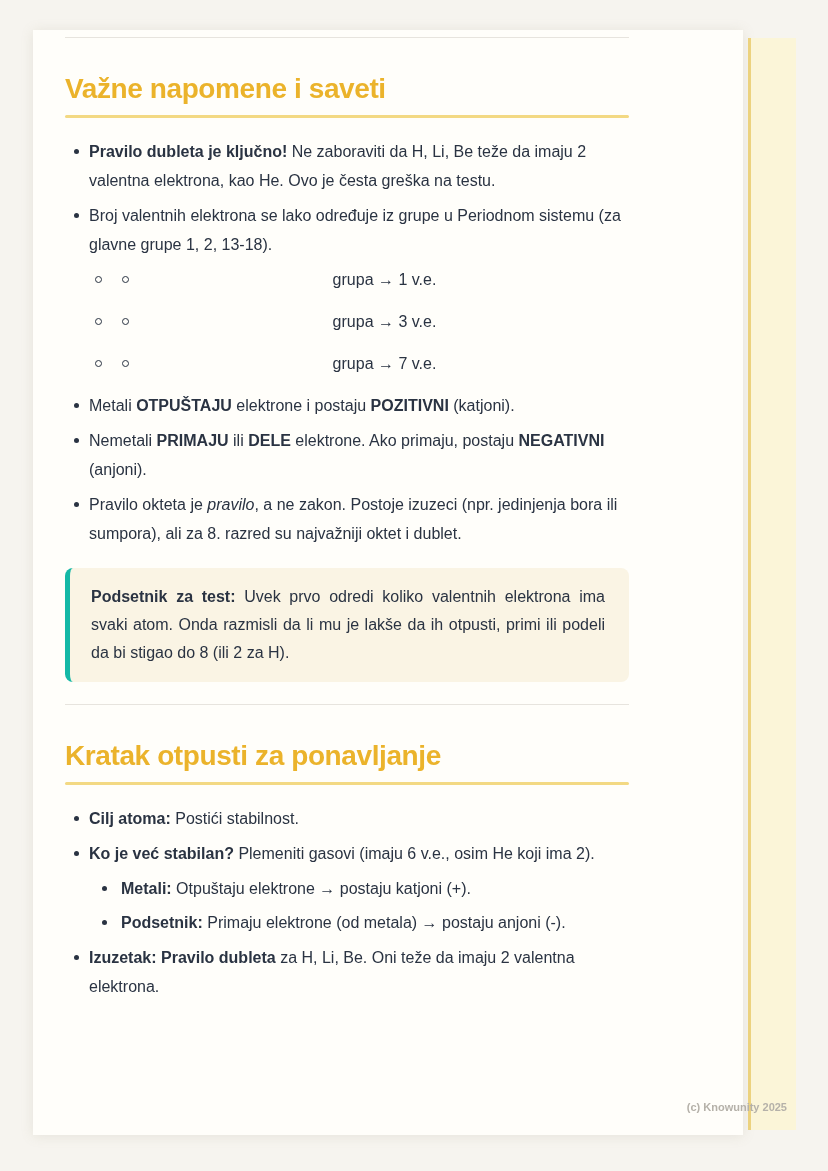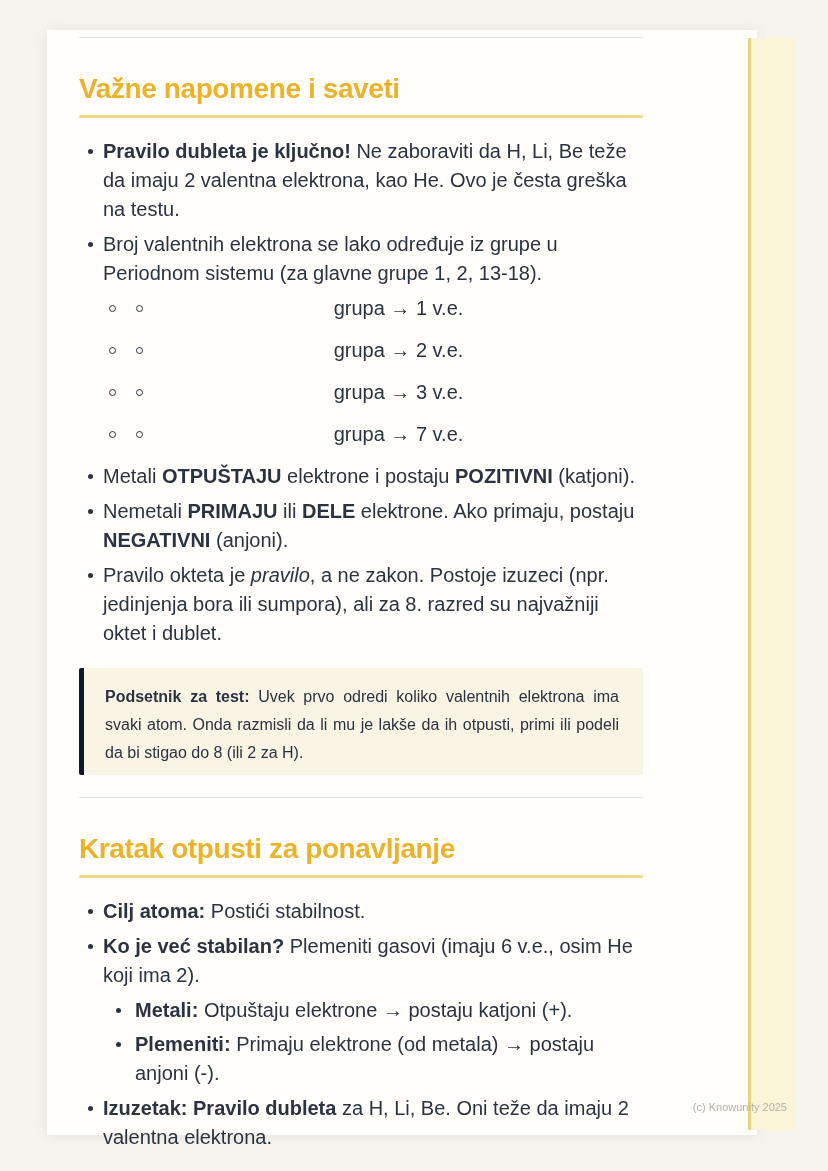--- a/index.html
+++ b/index.html
@@ -5,69 +5,70 @@
   html,body{margin:0;padding:0;}
   body{
     width:828px;height:1171px;
     background:#f6f4ef;
     font-family:"Liberation Sans","DejaVu Sans",sans-serif;
     position:relative;overflow:hidden;
     color:#2a3342;
   }
   .stage{position:absolute;inset:0;}
   .card{
-    position:absolute;left:47px;top:30px;width:710px;height:1105px;
+    position:absolute;left:33px;top:30px;width:710px;height:1105px;
     background:#fffefa;
     box-shadow:0 1px 12px rgba(150,140,110,.16);
     z-index:1;
   }
   .content{margin-left:32px;width:564px;}
   hr{border:none;border-top:1px solid #e7e4de;margin:0;}
   .top-divider{margin-top:7px;}
   .mid-divider{margin-top:22px;}
   h2{
     margin:34px 0 0 0;
     font-size:28px;line-height:34px;font-weight:700;
     letter-spacing:-0.4px;color:#ebb32b;
   }
   .h-underline{height:3px;background:#f3d983;border-radius:2px;margin-top:9px;}
   .list{margin-top:19px;}
-  .li{position:relative;font-size:20px;line-height:29px;}
+  .li{position:relative;font-size:16px;line-height:29px;}
   .li.main{padding-left:24px;margin-bottom:6px;}
   .mk{position:absolute;}
   .mk.dot{left:9px;top:12px;width:5px;height:5px;border-radius:50%;background:#2a3342;}
   .sublist{margin-bottom:6px;}
   .sublist.double-circle .li{margin-left:30px;padding-left:45px;margin-bottom:13px;text-align:center;}
   .mk.ring{top:11px;width:5px;height:5px;border:1.3px solid #2a3342;border-radius:50%;background:transparent;}
   .mk.ring.r1{left:0;}
   .mk.ring.r2{left:27px;}
   .sublist.disc .li{margin-left:37px;padding-left:19px;margin-bottom:5px;}
   .sublist.disc .mk.dot{left:0;top:12px;}
   .b{font-weight:700;}
   .it{font-style:italic;}
   .callout{
     margin-top:20px;
     background:#faf4e4;
-    border-left:5px solid #0f172a;
-    border-radius:2px;
-    padding:15px 24px 8px 21px;
+    border-left:5px solid #14b8a6;
+    border-radius:8px;
+    padding:15px 24px 15px 21px;
   }
   .callout-text{
     font-size:16px;line-height:28px;color:#2a3342;
     text-align:justify;
   }
   .ribbon{
     position:absolute;left:748px;top:38px;width:45px;height:1092px;
     background:#fbf5d8;border-left:3px solid #ecd27e;
     z-index:2;
   }
   .footer{
     position:absolute;top:1100px;right:41px;
     font-size:11px;line-height:14px;color:#b5b1a9;
     z-index:3;
+    font-weight:bold;
   }
 </style>
 </head>
 <body>
 
 <div class="stage">
   <div class="card">
     <div class="content">
       <hr class="top-divider">
 
@@ -81,25 +82,20 @@
             </div>
             <div class="li main">
               <span class="mk dot"></span>
               <div class="txt"><span>Broj valentnih elektrona se lako određuje iz grupe u Periodnom sistemu (za glavne grupe 1, 2, 13-18).</span></div>
             </div>
             <div class="sublist double-circle">
               <div class="li">
                 <span class="mk ring r1"></span>
                 <span class="mk ring r2"></span>
                 <div class="txt"><span>grupa → 1 v.e.</span></div>
-              </div>
-              <div class="li">
-                <span class="mk ring r1"></span>
-                <span class="mk ring r2"></span>
-                <div class="txt"><span>grupa → 2 v.e.</span></div>
               </div>
               <div class="li">
                 <span class="mk ring r1"></span>
                 <span class="mk ring r2"></span>
                 <div class="txt"><span>grupa → 3 v.e.</span></div>
               </div>
               <div class="li">
                 <span class="mk ring r1"></span>
                 <span class="mk ring r2"></span>
                 <div class="txt"><span>grupa → 7 v.e.</span></div>
@@ -137,21 +133,21 @@
               <span class="mk dot"></span>
               <div class="txt"><span class="b">Ko je već stabilan?</span><span> Plemeniti gasovi (imaju 6 v.e., osim He koji ima 2).</span></div>
             </div>
             <div class="sublist disc">
               <div class="li">
                 <span class="mk dot"></span>
                 <div class="txt"><span class="b">Metali:</span><span> Otpuštaju elektrone → postaju katjoni (+).</span></div>
               </div>
               <div class="li">
                 <span class="mk dot"></span>
-                <div class="txt"><span class="b">Plemeniti:</span><span> Primaju elektrone (od metala) → postaju anjoni (-).</span></div>
+                <div class="txt"><span class="b">Podsetnik:</span><span> Primaju elektrone (od metala) → postaju anjoni (-).</span></div>
               </div>
             </div>
             <div class="li main">
               <span class="mk dot"></span>
               <div class="txt"><span class="b">Izuzetak: Pravilo dubleta</span><span> za H, Li, Be. Oni teže da imaju 2 valentna elektrona.</span></div>
             </div>
           </div>
       </section>
     </div>
   </div>

